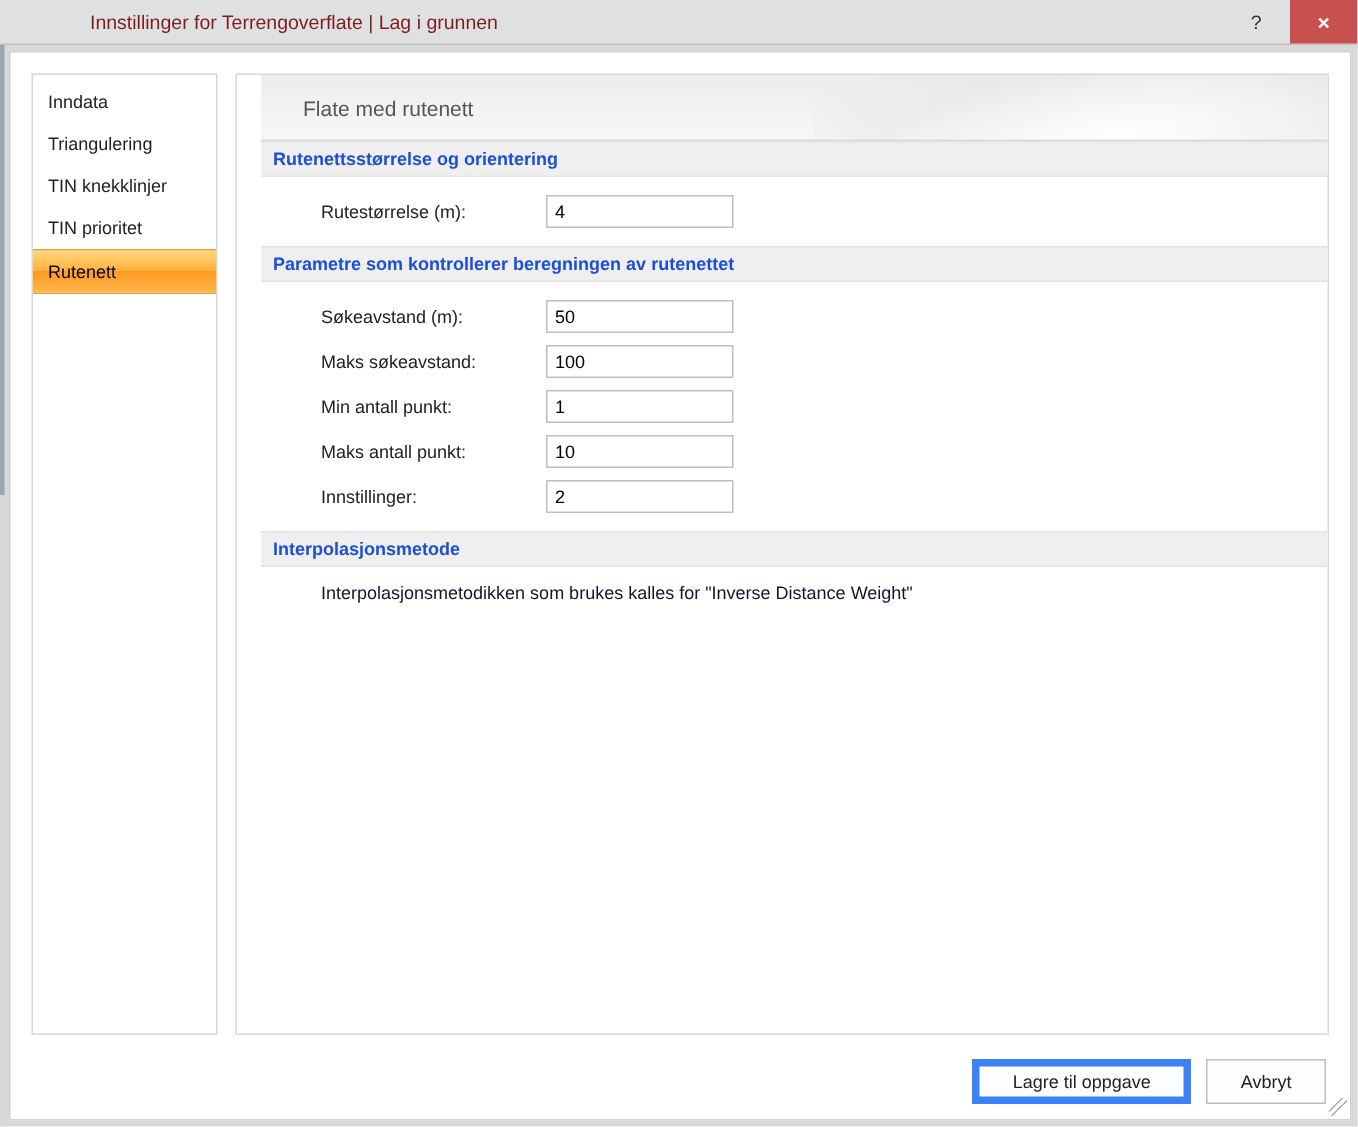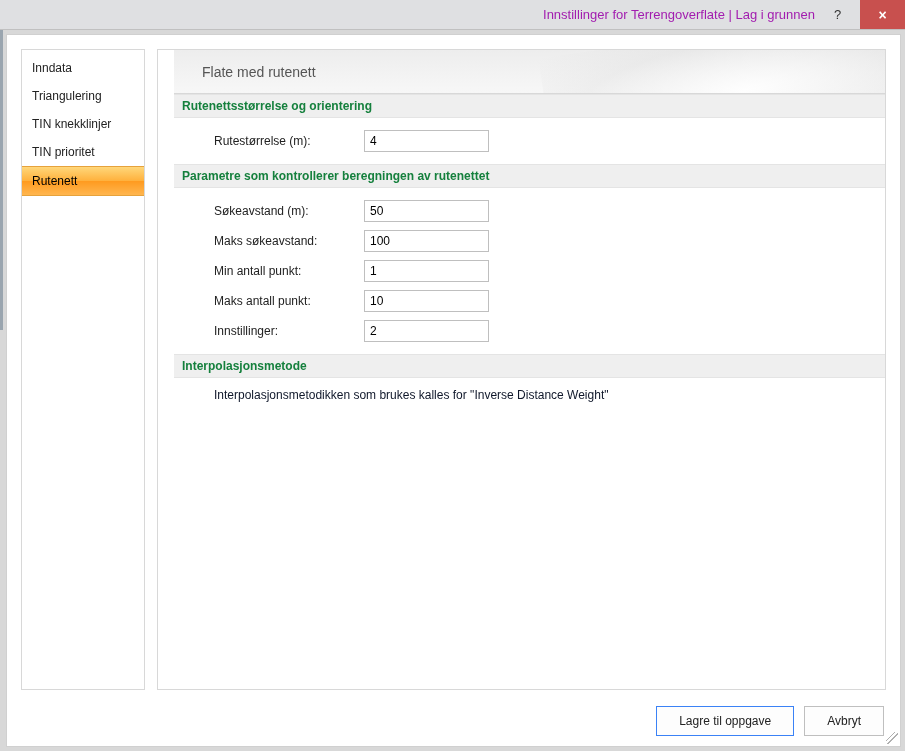--- a/index.html
+++ b/index.html
@@ -1,21 +1,21 @@
 <!DOCTYPE html>
 <html><head>
 <meta charset="utf-8">
 <style>
   * { box-sizing: border-box; }
   html, body { margin: 0; padding: 0; height: 100%; font-family: "Segoe UI", Tahoma, sans-serif; font-size: 12px; color: #222; }
   body { background: #d8d8d8; width: 905px; height: 751px; overflow: hidden; position: relative; }
 
   
   .titlebar { height: 30px; background: #dfe0e2; display: flex; align-items: center; position: relative; border-bottom: 1px solid #c0c0c0; }
-  .title-text { flex: 1; text-align: right; font-size: 13px; color: #a21caf; padding-left: 60px; margin-left: 20px; }
+  .title-text { flex: 1; text-align: left; font-size: 13px; color: #7f1d1d; padding-left: 60px; }
   .title-ctrl { display: flex; height: 100%; }
   .tbtn { width: 45px; height: 100%; display: flex; align-items: center; justify-content: center; font-size: 13px; }
   .tbtn.help { color: #333; }
   .tbtn.close { background: #c8504e; color: #fff; font-weight: bold; font-size: 14px; }
 
   
   .frame { position: absolute; left: 6px; right: 4px; top: 34px; bottom: 4px; background: #fff; border: 1px solid #d0d0d0; }
   .content { position: absolute; left: 14px; right: 14px; top: 14px; bottom: 56px; display: flex; gap: 12px; }
 
   
@@ -27,33 +27,33 @@
   }
 
   
   .main { flex: 1; border: 1px solid #d8d8d8; background: #fff; display: flex; flex-direction: column; padding-left: 16px; }
   .header-band { height: 44px; background: linear-gradient(to bottom, #ededed, #f7f7f7); border-bottom: 1px solid #d8d8d8; display: flex; align-items: center; padding-left: 28px; position: relative; overflow: hidden; }
   .header-band::after { content: ""; position: absolute; right: -60px; top: -20px; width: 400px; height: 120px; background: radial-gradient(ellipse at center, rgba(255,255,255,0.9) 0%, rgba(220,220,220,0.3) 60%, transparent 100%); transform: rotate(-8deg); pointer-events:none; }
   .header-title { font-size: 14px; color: #555; z-index: 1; }
 
   .scroll-area { flex: 1; overflow: auto; }
 
-  .section-bar { background: #efefef; border-top: 1px solid #e4e4e4; border-bottom: 1px solid #e4e4e4; padding: 4px 8px; font-weight: bold; font-size: 12px; color: #15803d; }
+  .section-bar { background: #efefef; border-top: 1px solid #e4e4e4; border-bottom: 1px solid #e4e4e4; padding: 4px 8px; font-weight: bold; font-size: 12px; color: #1d4ed8; }
   .section-body { padding: 8px 8px 8px 40px; }
 
   .row { display: flex; align-items: center; height: 30px; }
   .row-label { width: 150px; font-size: 12px; }
   .row-input { width: 125px; height: 22px; border: 1px solid #bfbfbf; padding: 2px 5px; font-size: 12px; background: #fff; }
 
   .info-text { padding: 10px 8px 8px 40px; font-size: 12px; color: #0f172a; }
 
   
   .footer { position: absolute; left: 0; right: 0; bottom: 0; height: 50px; display: flex; justify-content: flex-end; align-items: center; gap: 10px; padding-right: 16px; }
   .btn { height: 30px; border: 1px solid #bfbfbf; background: #fdfdfd; padding: 0 22px; font-size: 12px; cursor: default; display: flex; align-items: center; justify-content: center; }
-  .btn.primary { border: 1px solid #3b82f6; }
+  .btn.primary { border: 5px solid #3b82f6; }
   .resize-grip { position: absolute; right: 2px; bottom: 2px; width: 12px; height: 12px; background:
     linear-gradient(135deg, transparent 0 6px, #b0b0b0 6px 7px, transparent 7px 9px, #b0b0b0 9px 10px, transparent 10px 12px);
   }
 
   .left-edge { position: absolute; left: 0; top: 30px; width: 3px; height: 300px; background: #9aa5af; }
 </style>
 </head>
 <body>
 
 <div class="titlebar">

